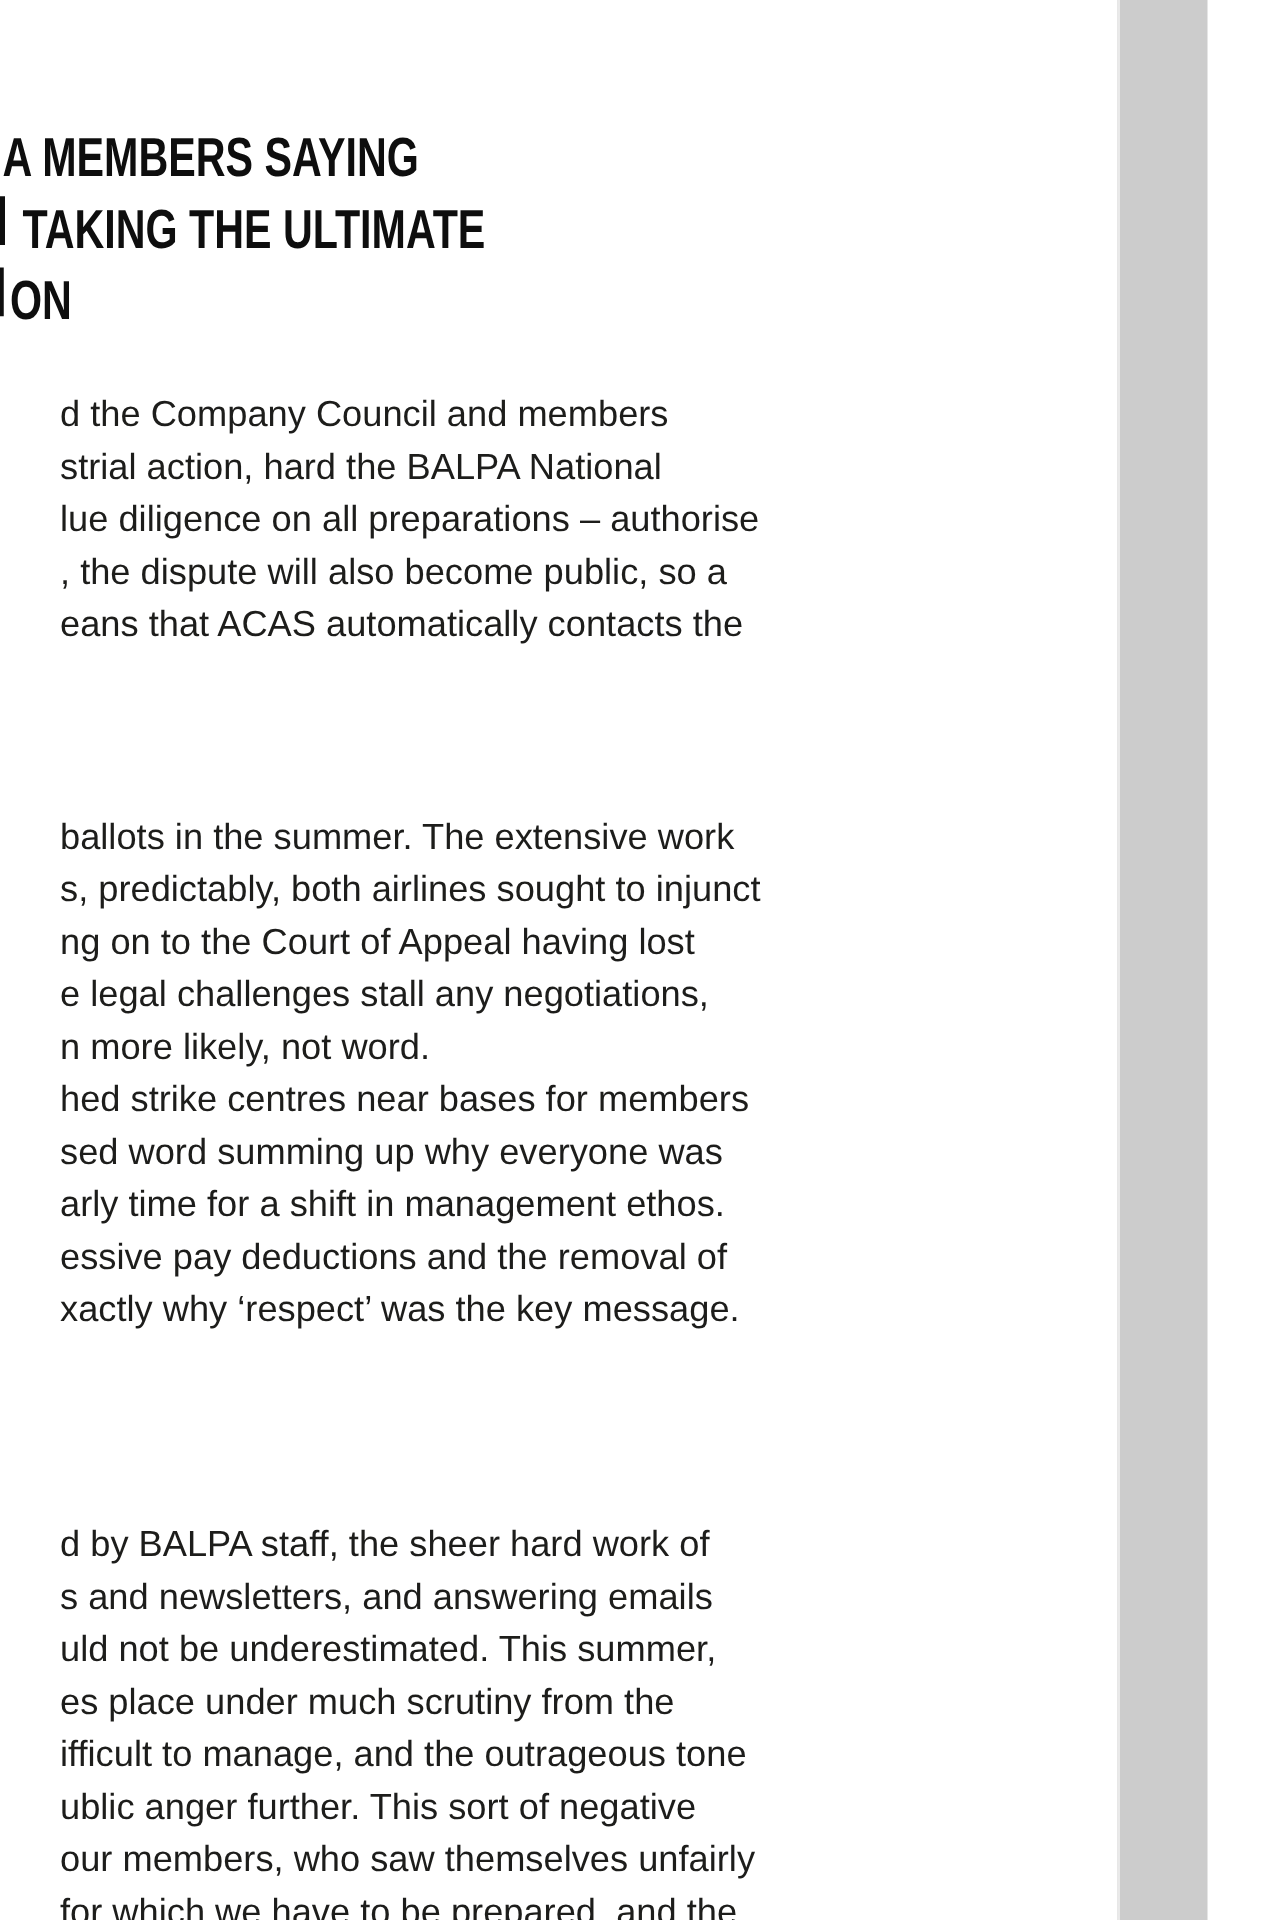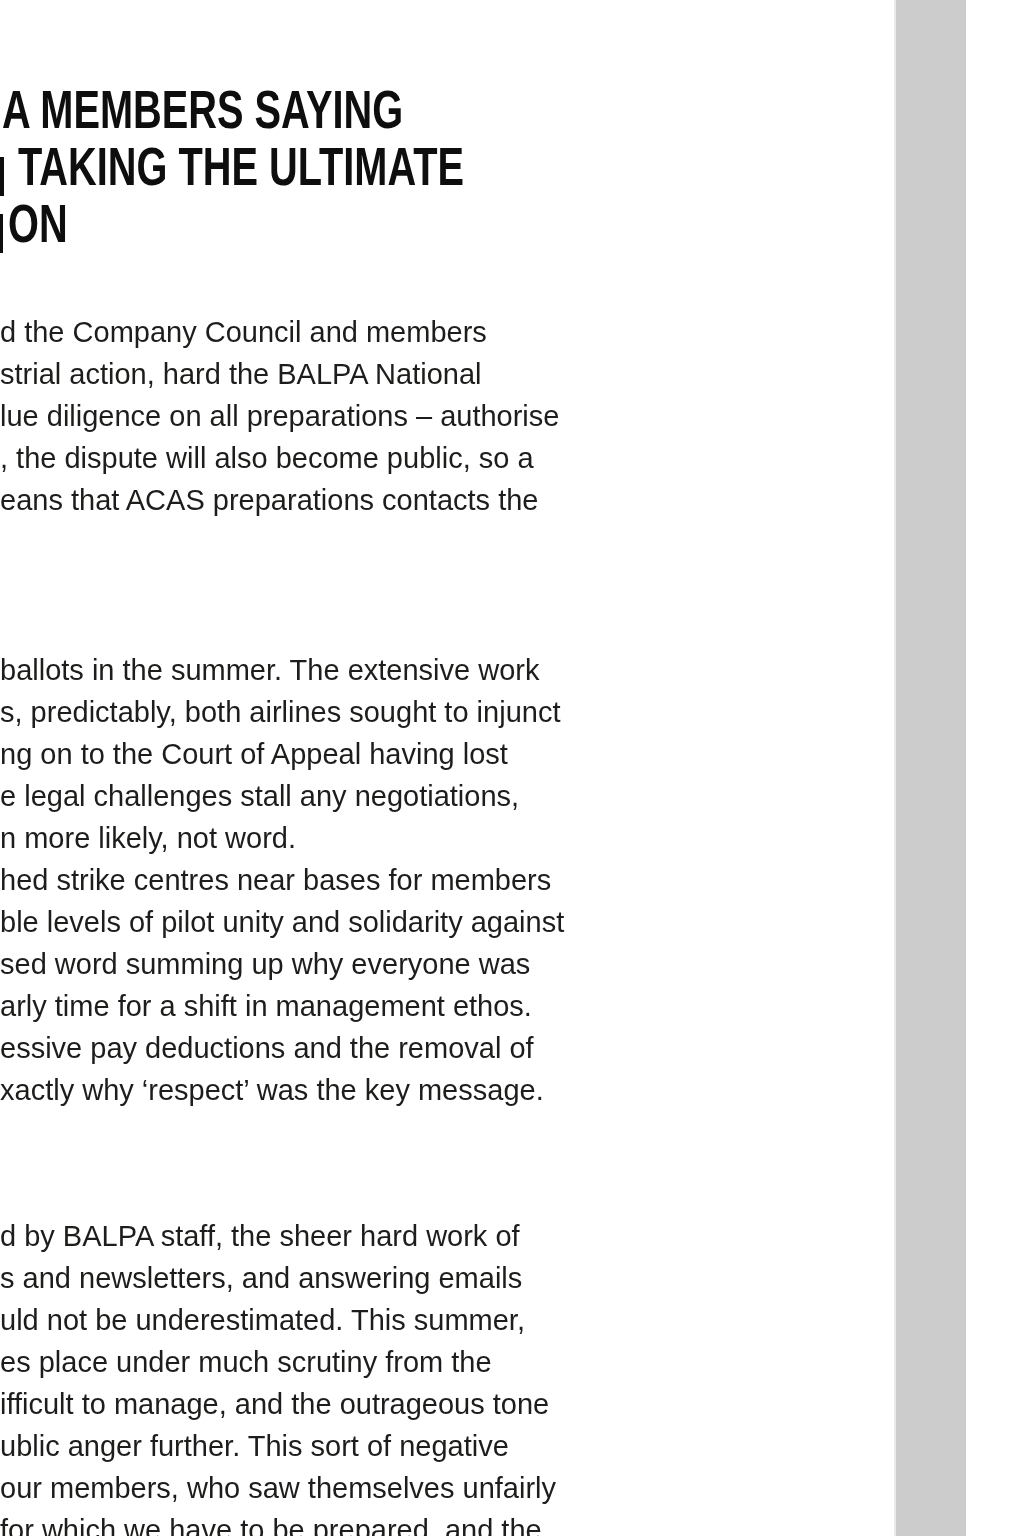--- a/index.html
+++ b/index.html
@@ -18,24 +18,24 @@
     top: 0;
     width: 70px;
     height: 1536px;
     background: var(--gray, #cccccc);
     border-left: 2px solid #e9e9e9;
   }
   
   .heading {
     position: absolute;
     left: 0;
-    top: 81px;
+    top: 98px;
     color: var(--head, #0e0e0e);
     font-weight: bold;
-    font-size: 53px;
+    font-size: 44px;
     line-height: 57px;
     letter-spacing: 0;
   }
   .heading .hl { white-space: nowrap; height: 57px; }
   .heading .hl .cond {
     display: inline-block;
     transform: scaleX(0.75);
     transform-origin: 0 50%;
   }
   .hl-1 { margin-left: 2px; }
@@ -53,21 +53,21 @@
     position: absolute;
     left: 0;
     color: var(--body, #1d1d1b);
     font-size: 29px;
     line-height: 42px;
     font-weight: 400;
   }
   .para-1 { top: 311px; }
   .para-2 { top: 649px; }
   .para-3 { top: 1215px; }
-  .para .tl { white-space: nowrap; }
+  .para .tl { white-space: nowrap; padding-left: 48px; }
 </style>
 </head>
 <body>
 
 <div class="page">
 
   <div class="gray-bar"></div>
 
   <div class="heading">
     <div class="hl hl-1"><span class="cond">A MEMBERS SAYING</span></div>
@@ -75,31 +75,30 @@
     <div class="hl hl-3"><span class="cond">ON</span></div>
   </div>
   <div class="sliver sliver-2"></div>
   <div class="sliver sliver-3"></div>
 
   <div class="para para-1">
     <div class="tl">d the Company Council and members</div>
     <div class="tl">strial action, hard the BALPA National</div>
     <div class="tl">lue diligence on all preparations – authorise</div>
     <div class="tl">, the dispute will also become public, so a</div>
-    <div class="tl">eans that ACAS preparations contacts the</div>
+    <div class="tl">eans that ACAS automatically contacts the</div>
   </div>
 
   <div class="para para-2">
     <div class="tl">ballots in the summer. The extensive work</div>
     <div class="tl">s, predictably, both airlines sought to injunct</div>
     <div class="tl">ng on to the Court of Appeal having lost</div>
     <div class="tl">e legal challenges stall any negotiations,</div>
     <div class="tl">n more likely, not word.</div>
     <div class="tl">hed strike centres near bases for members</div>
-    <div class="tl">ble levels of pilot unity and solidarity against</div>
     <div class="tl">sed word summing up why everyone was</div>
     <div class="tl">arly time for a shift in management ethos.</div>
     <div class="tl">essive pay deductions and the removal of</div>
     <div class="tl">xactly why ‘respect’ was the key message.</div>
   </div>
 
   <div class="para para-3">
     <div class="tl">d by BALPA staff, the sheer hard work of</div>
     <div class="tl">s and newsletters, and answering emails</div>
     <div class="tl">uld not be underestimated. This summer,</div>

